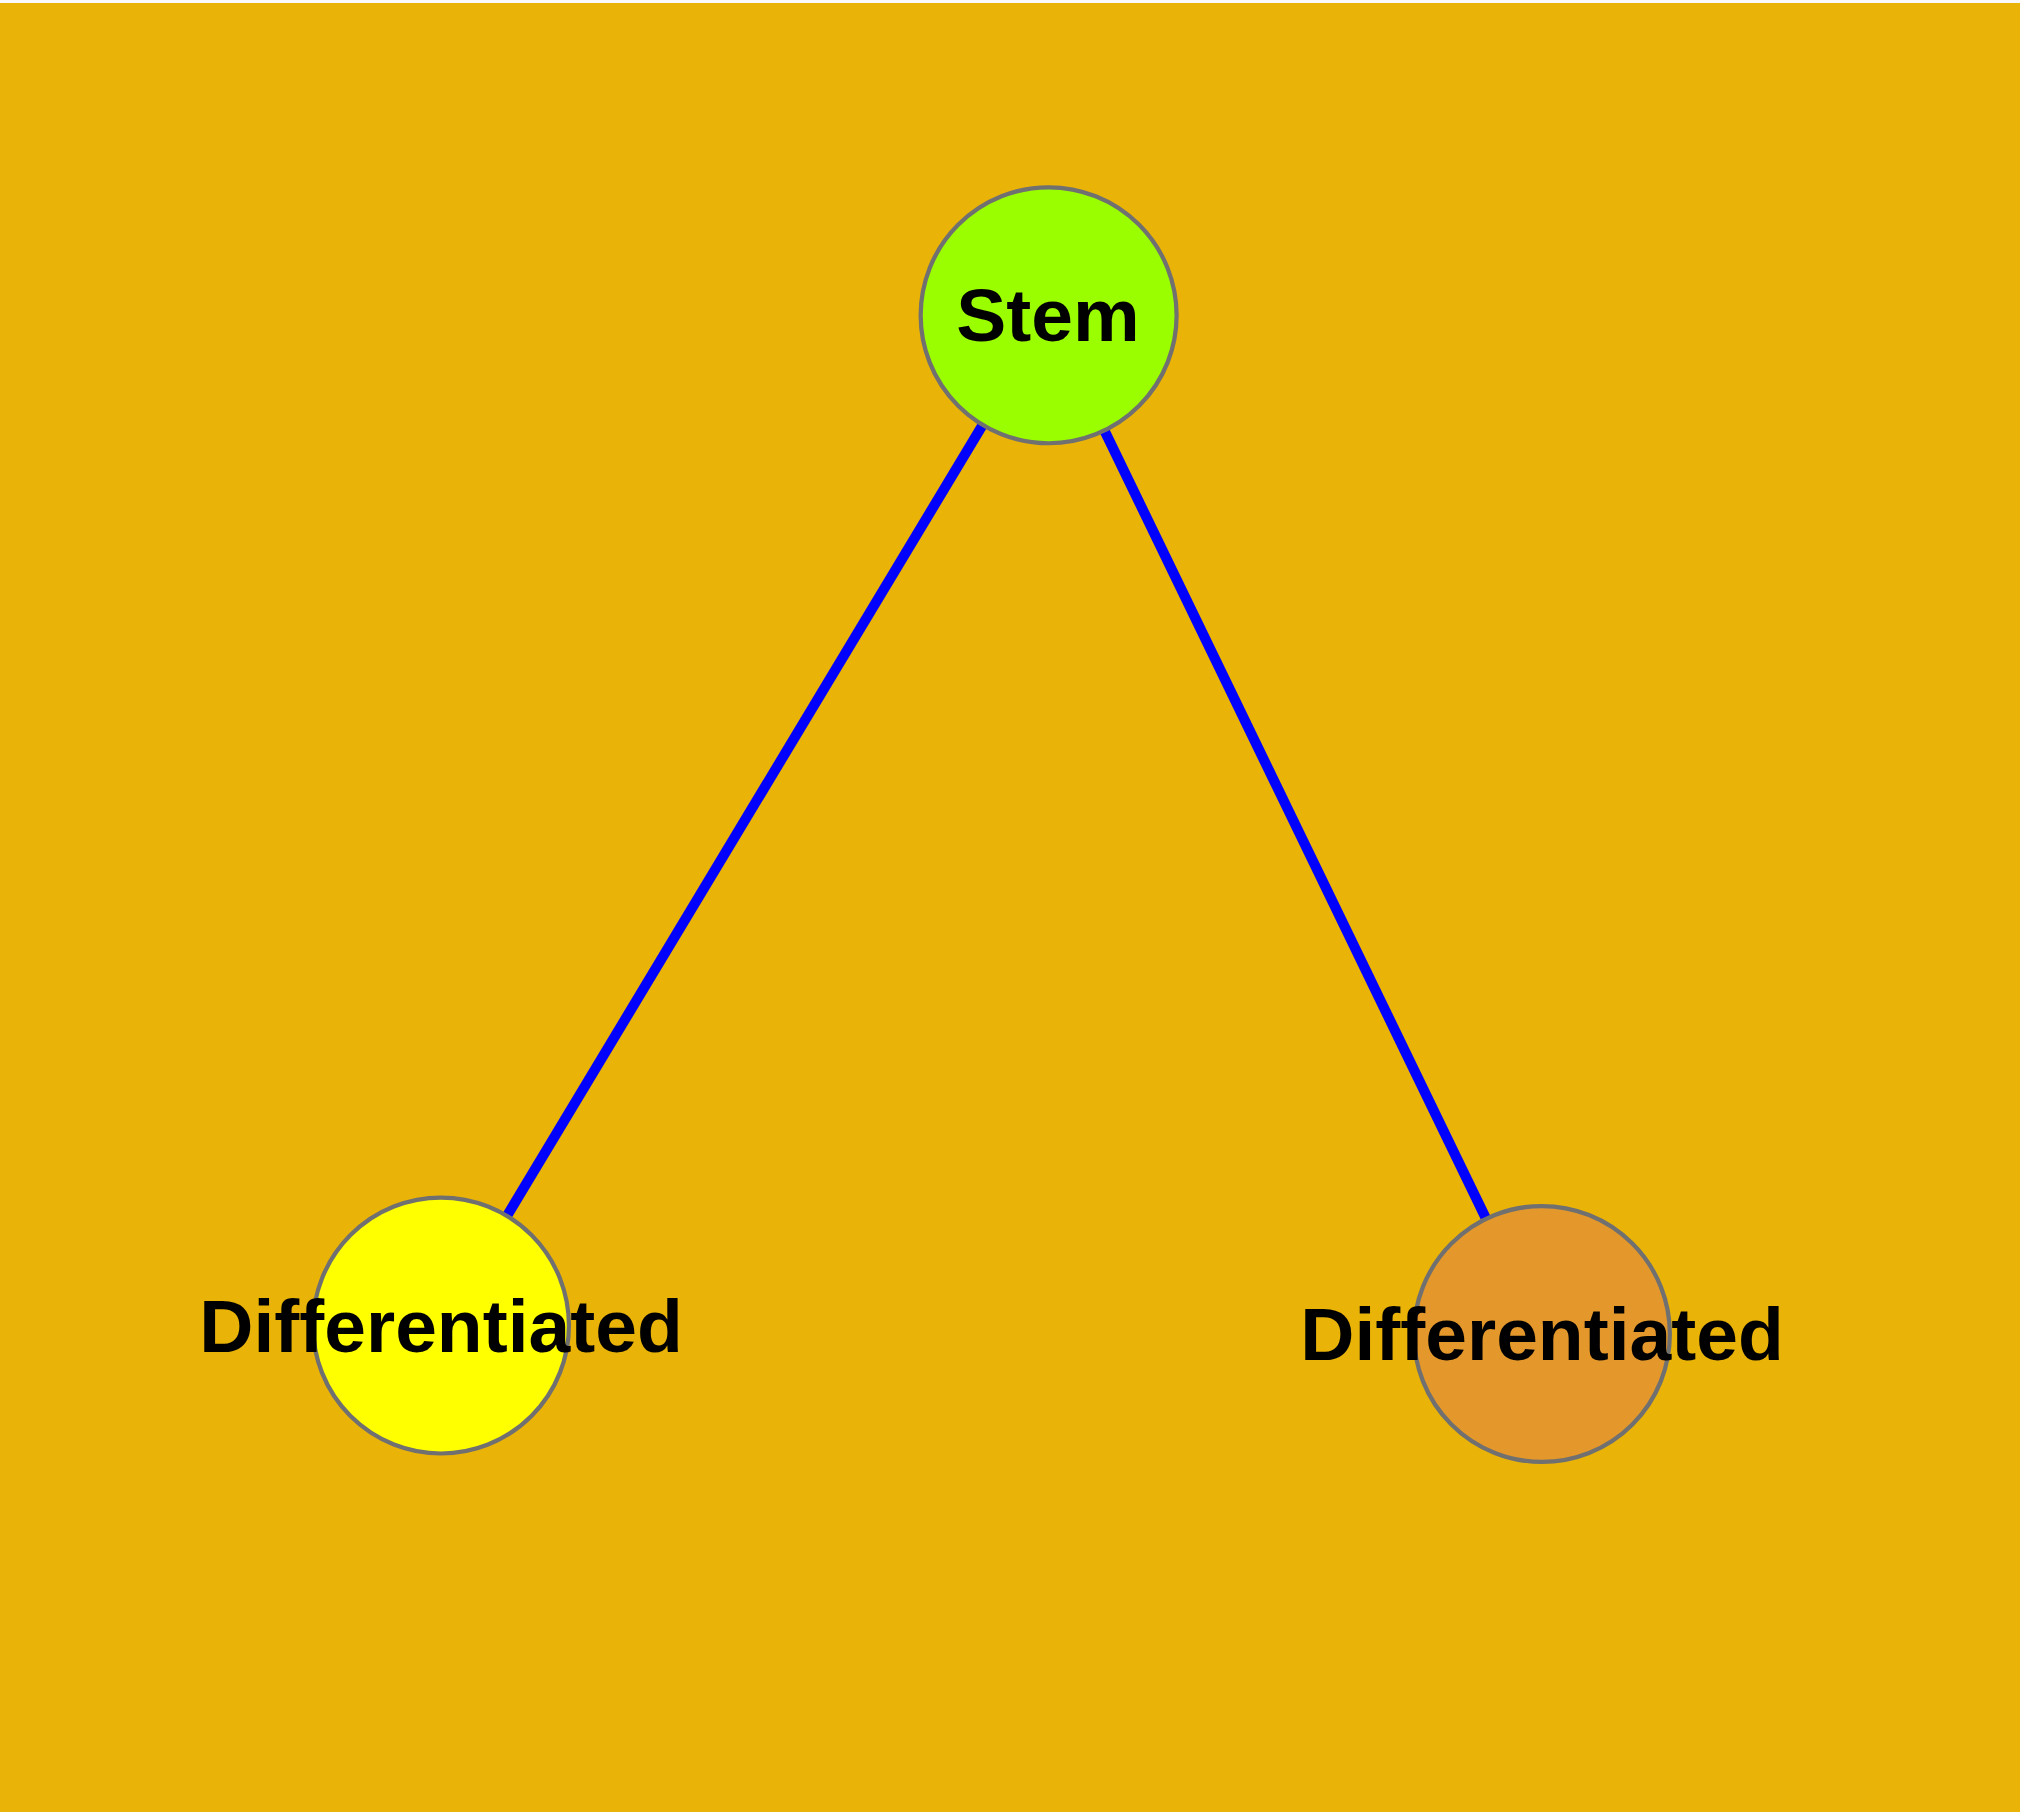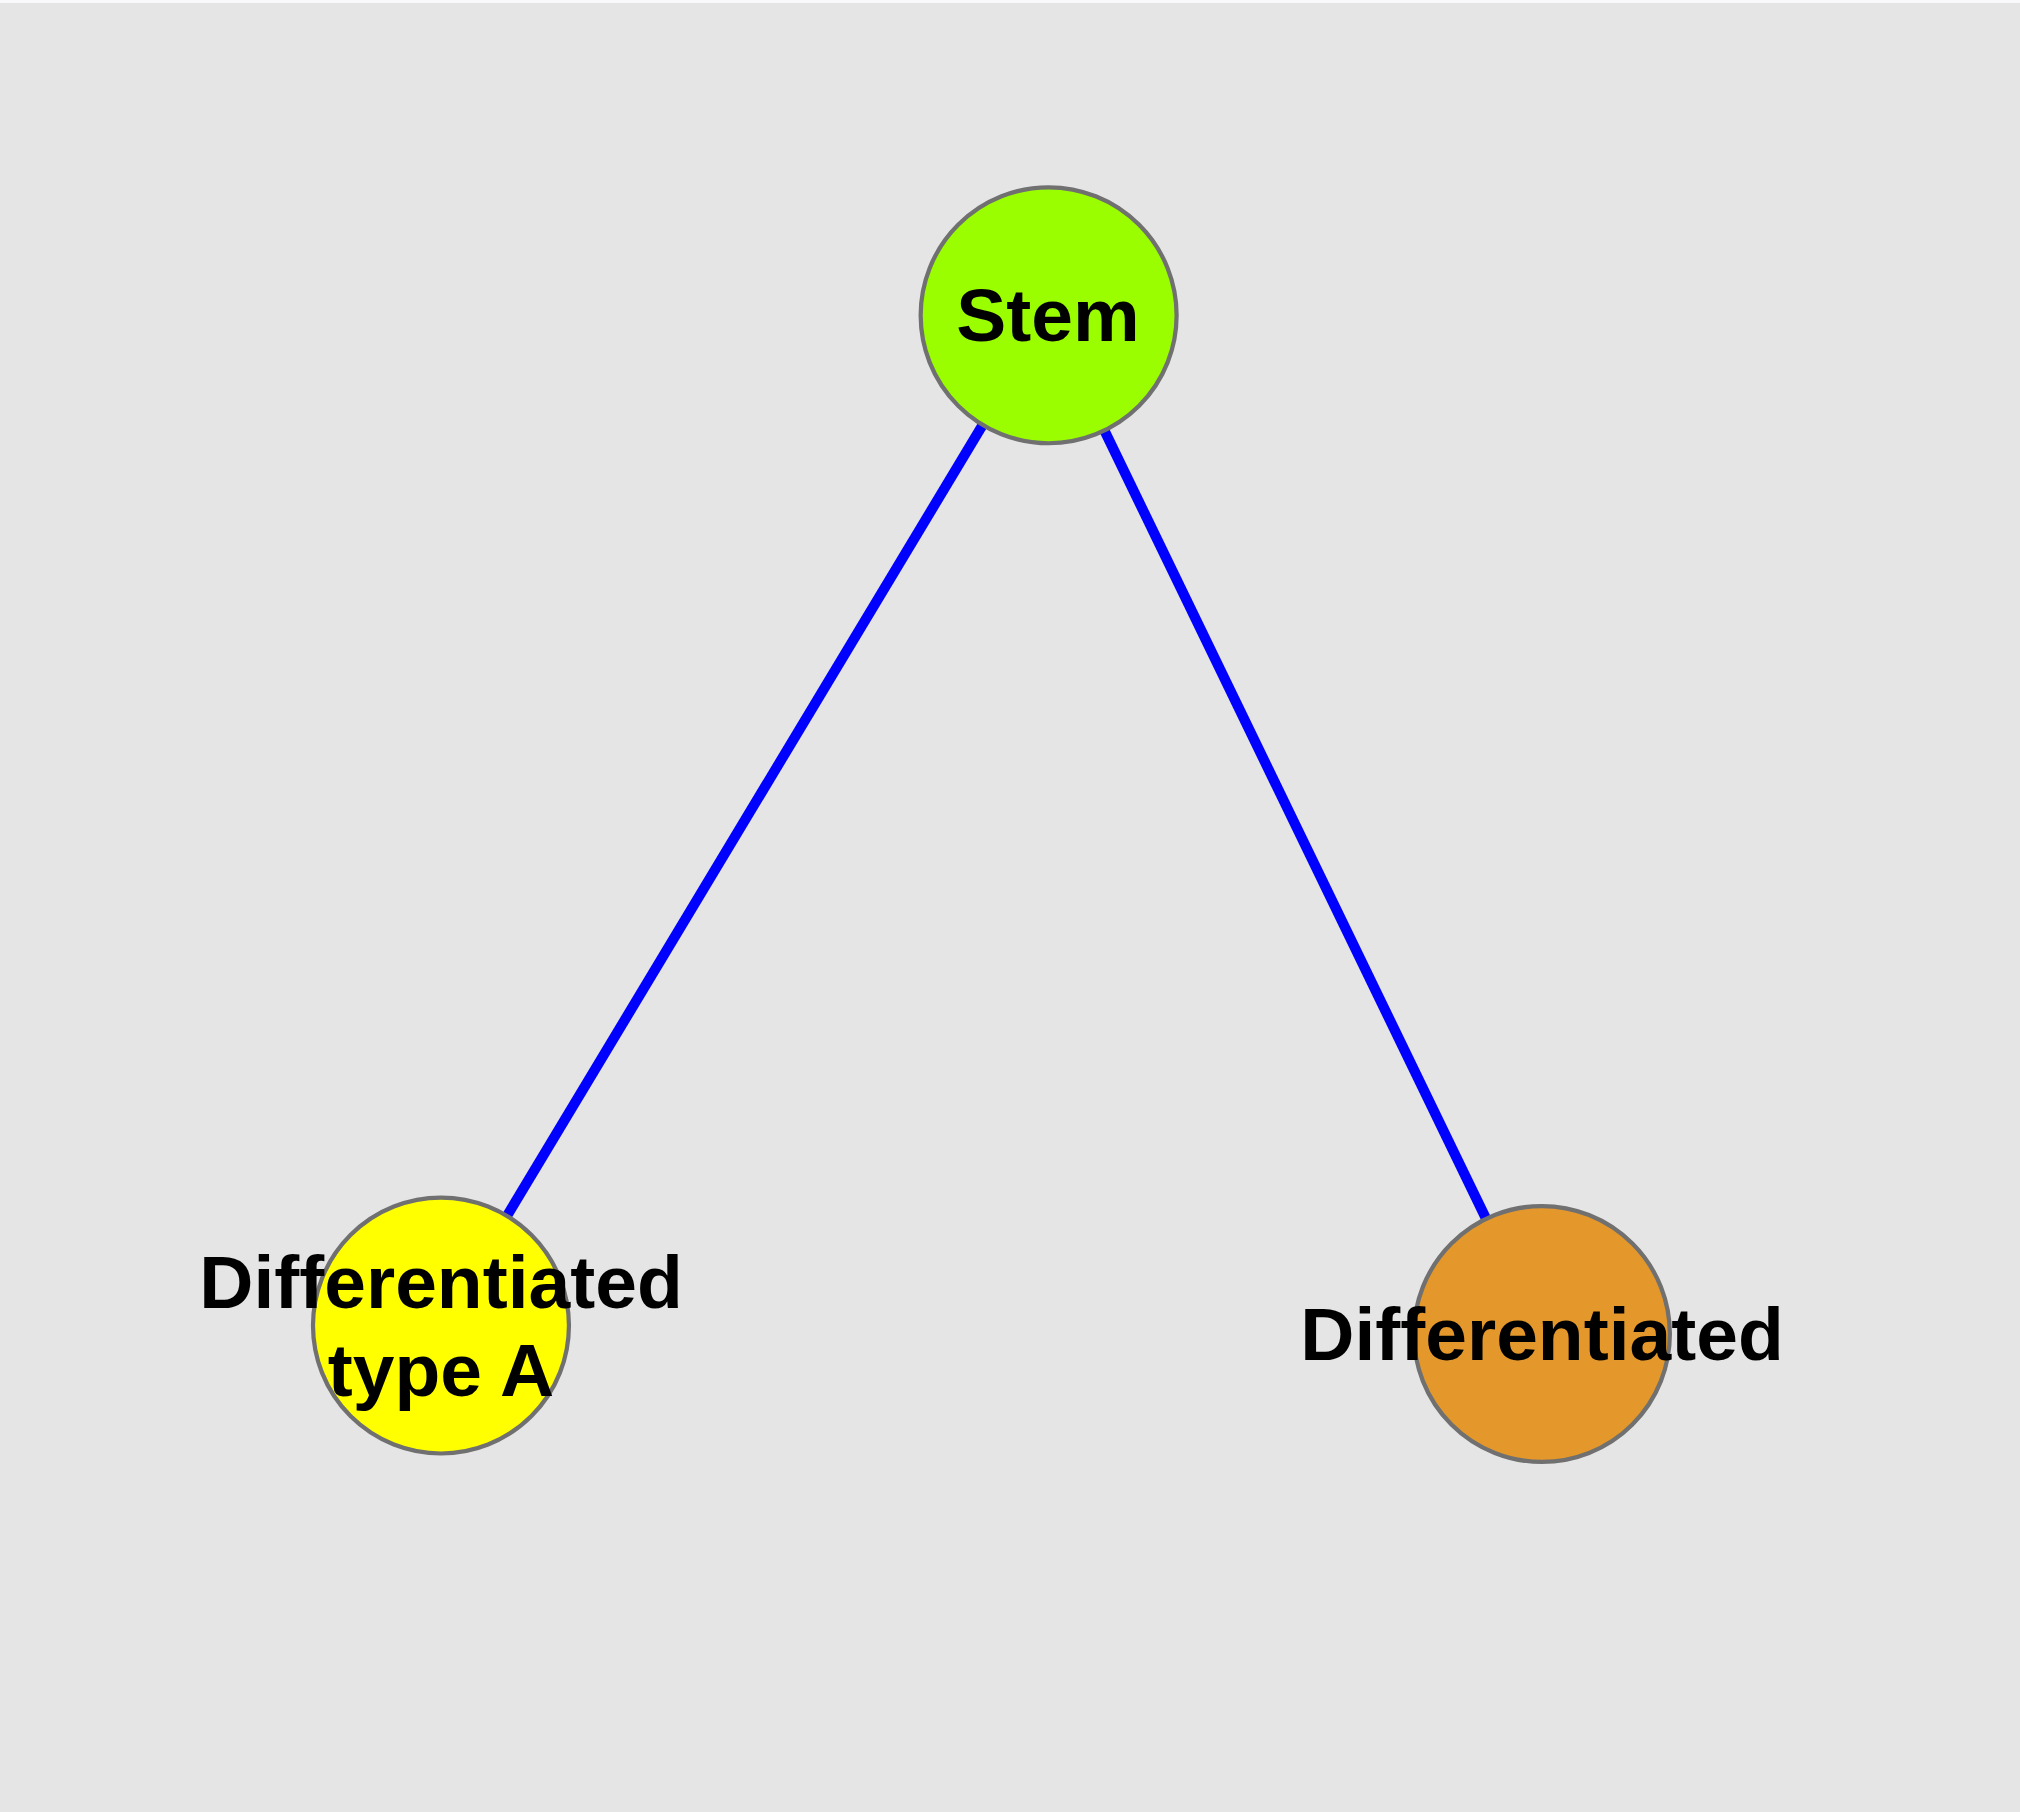--- a/index.html
+++ b/index.html
@@ -30,36 +30,35 @@
     font-size: 75px;
     line-height: 88px;
     white-space: nowrap;
     letter-spacing: 0px;
   }
   .node-label .label-line { display: block; }
 </style>
 </head>
 <body>
 
-<div id="canvas" style="background: #e5e5e5;">
+<div id="canvas" style="background: #eab308;">
   <svg id="graph-svg" viewBox="0 0 2384 2138" width="2021" height="1812">
     <line x1="1237" y1="372" x2="520" y2="1564" stroke="#0000FF" stroke-width="12"></line>
     <line x1="1237" y1="372" x2="1819" y2="1574" stroke="#0000FF" stroke-width="12"></line>
     <circle cx="1237" cy="372" r="151" fill="#9AFE00" stroke="#707070" stroke-width="5"></circle>
     <circle cx="520" cy="1564" r="151" fill="#FFFF00" stroke="#707070" stroke-width="5"></circle>
     <circle cx="1819" cy="1574" r="151" fill="#E4982B" stroke="#707070" stroke-width="5"></circle>
   </svg>
 
   <div class="node-label" style="left: 1048px; top: 315px; color: rgb(0, 0, 0);">
     <span class="label-line">Stem</span>
   </div>
 
   <div class="node-label" style="left: 441px; top: 1326px; color: rgb(0, 0, 0);">
     <span class="label-line">Differentiated</span>
-    <span class="label-line">type A</span>
   </div>
 
   <div class="node-label" style="left: 1542px; top: 1334px; color: rgb(0, 0, 0);">
     <span class="label-line">Differentiated</span>
   </div>
 
   <div id="top-strip" style="background: rgb(249, 249, 252);"></div>
 </div>
 
 

